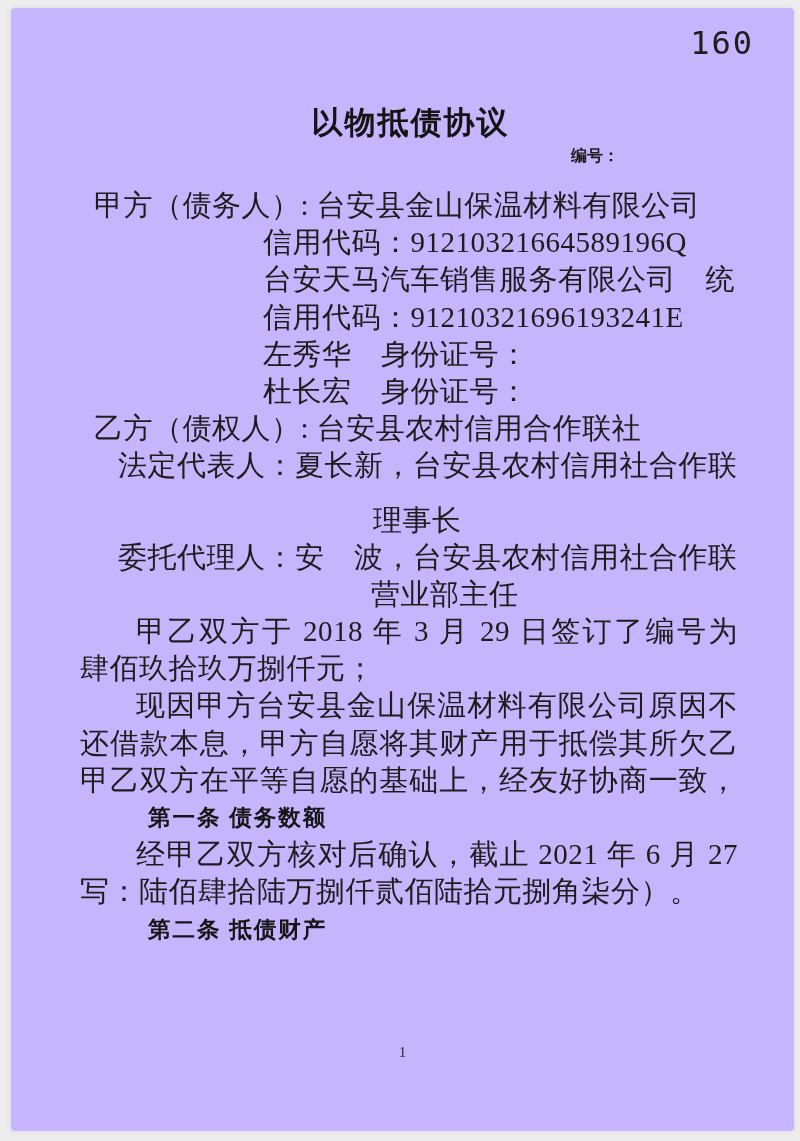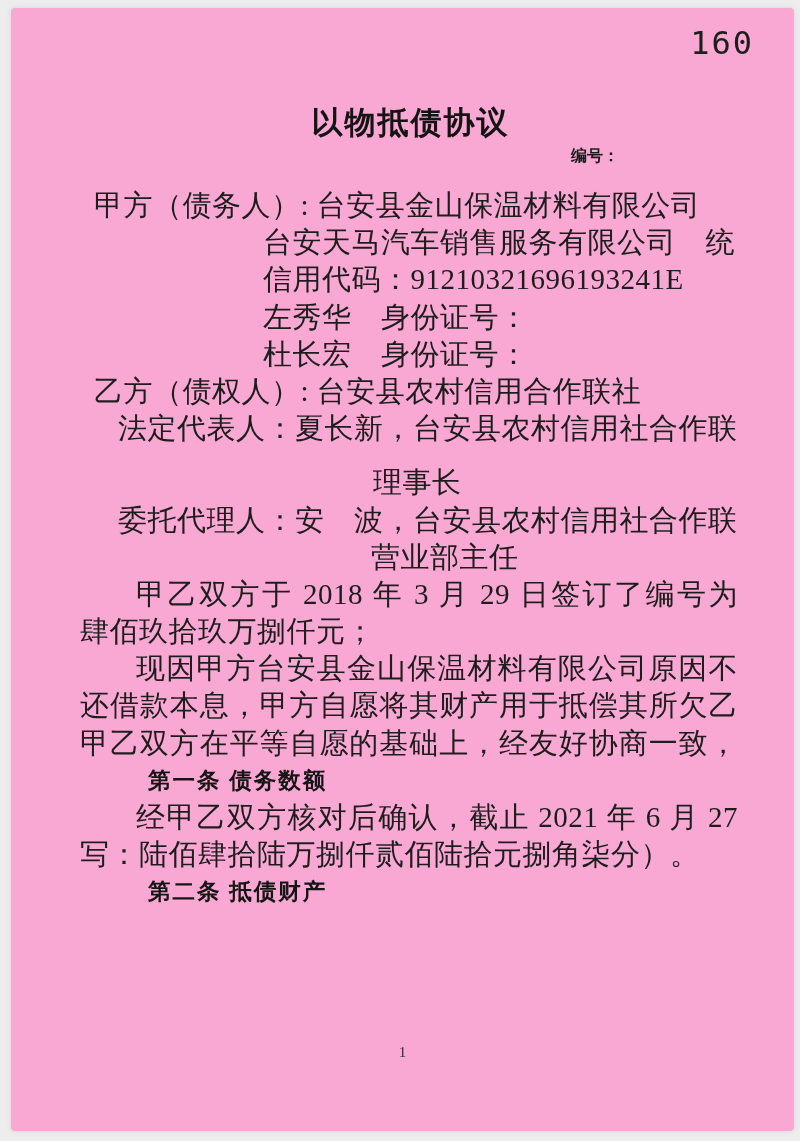--- a/index.html
+++ b/index.html
@@ -6,21 +6,21 @@
   body{
     width:800px;height:1141px;
     background:#ededed;
     font-family:"Liberation Serif","DejaVu Serif",serif;
     position:relative;
     overflow:hidden;
   }
   .page{
     position:absolute;
     left:10px;top:7px;right:5px;bottom:9px;
-    background:#f9a8d4;
+    background:#c4b5fd;
     border:1px solid #e4e4e4;
     border-radius:5px;
     box-shadow:0 0 6px rgba(0,0,0,0.06);
   }
   .corner-num{
     position:absolute;
     top:16px;right:40px;
     font-family:"DejaVu Sans Mono","Liberation Mono",monospace;
     font-size:32px;
     font-weight:500;
@@ -81,20 +81,21 @@
 <div class="page">
 
   <div class="corner-num">160</div>
 
   <h1 class="title">以物抵债协议</h1>
 
   <div class="doc-no">编号：</div>
 
   <div class="body-col">
     <div class="line pp">甲方（债务人）: 台安县金山保温材料有限公司　　统一社会</div>
+    <div class="line pc">信用代码：91210321664589196Q</div>
     <div class="line pc">台安天马汽车销售服务有限公司　统一社会</div>
     <div class="line pc">信用代码：91210321696193241E</div>
     <div class="line pc">左秀华　身份证号：210321196802160028</div>
     <div class="line pc">杜长宏　身份证号：210321196502111814</div>
     <div class="line pp">乙方（债权人）: 台安县农村信用合作联社</div>
     <div class="line ps">法定代表人：夏长新，台安县农村信用社合作联社</div>
     <div class="line pt1">理事长</div>
     <div class="line ps">委托代理人：安　波，台安县农村信用社合作联社</div>
     <div class="line pt2">营业部主任</div>
     <div class="line ti j">甲乙双方于 2018 年 3 月 29 日签订了编号为</div>

